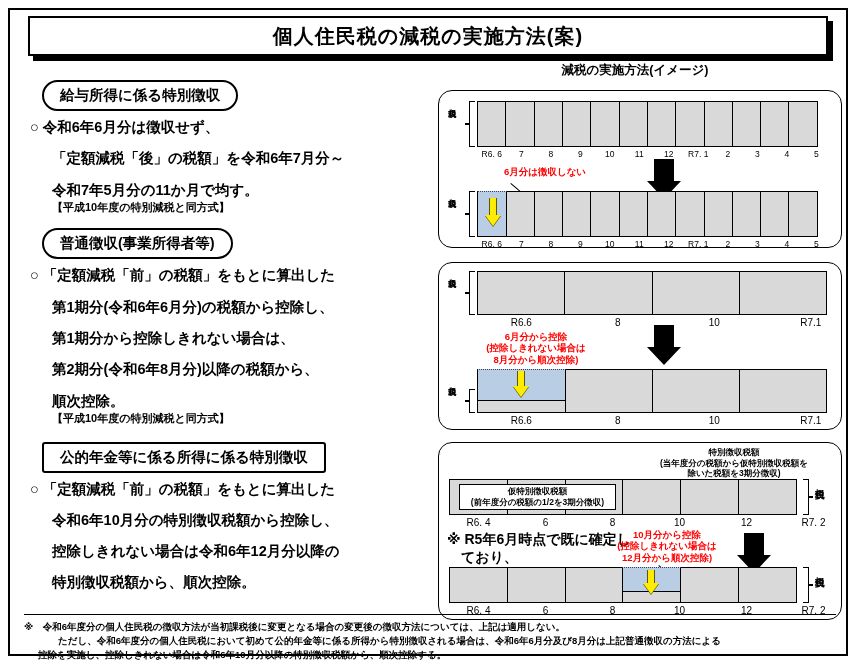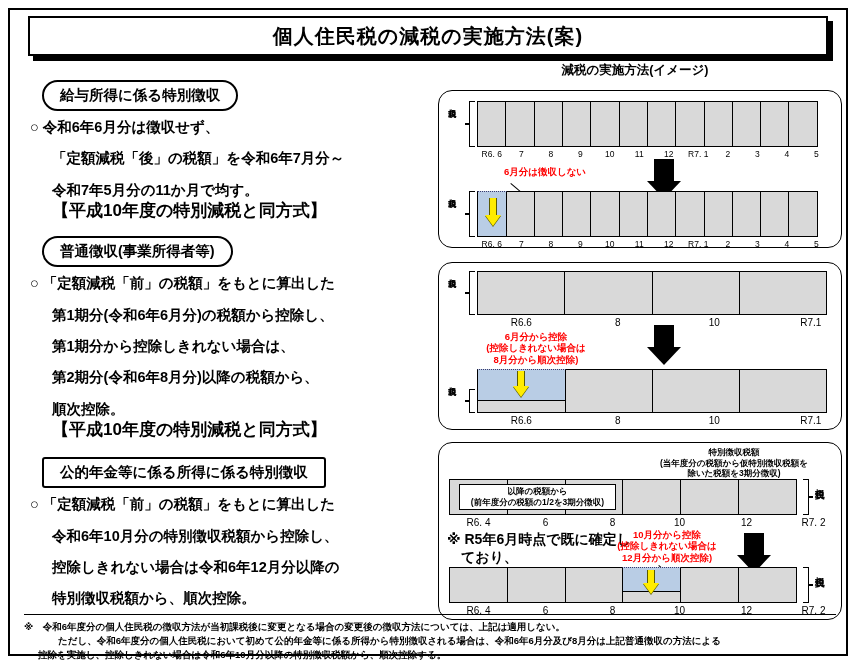--- a/index.html
+++ b/index.html
@@ -34,21 +34,21 @@
   .pill{
     display:inline-block;border:2px solid #000;border-radius:18px;background:#fff;
     padding:4px 16px;font-size:14.5px;font-weight:bold;margin-left:18px;
     box-sizing:border-box;
   }
   .pill.sq{border-radius:3px;}
   .body-text{font-size:14.5px;line-height:1.33;margin:7px 0 0 6px;font-weight:bold;}
   .body-text .marker{font-weight:normal;}
   .body-text .indent{display:block;padding-left:22px;margin-top:12px;}
   .body-text .first{display:block;padding-left:0;}
-  .bracket{display:block;padding-left:22px;font-size:17px;}
+  .bracket{display:block;padding-left:22px;font-size:11px;}
   .note-small{font-size:10px;line-height:1.3;margin:5px 0 0 8px;
     font-family:"Liberation Serif","DejaVu Serif",serif;}
   .note-small .hang{display:block;padding-left:28px;text-indent:-28px;}
   .note-small .hang2{display:block;padding-left:28px;}
 
   
   .dframe{position:absolute;border:1.5px solid #000;border-radius:14px;background:#fff;box-sizing:border-box;}
   .d1{left:428px;top:80px;width:404px;height:158px;}
   .d2{left:428px;top:252px;width:404px;height:168px;}
   .d3{left:428px;top:432px;width:404px;height:178px;}
@@ -307,21 +307,21 @@
 
     <div class="row" style="left:10px;top:36px;">
       <div class="cell" style="width:59px;height:36px;"></div>
       <div class="cell" style="width:59px;height:36px;"></div>
       <div class="cell" style="width:59px;height:36px;"></div>
       <div class="cell" style="width:59px;height:36px;"></div>
       <div class="cell" style="width:59px;height:36px;"></div>
       <div class="cell" style="width:59px;height:36px;"></div>
     </div>
     <div class="innerbox" style="left:20px;top:41px;width:157px;height:26px;">
-      <div>以降の税額から</div>
+      <div>仮特別徴収税額</div>
       <div>(前年度分の税額の1/2を3期分徴収)</div>
     </div>
 
     <div class="brk right" style="left:364px;top:36px;width:6px;height:36px;"></div>
     <div class="brk-tick" style="left:369px;top:53px;"></div>
     <div class="vlabel big" style="left:376px;top:38px;height:34px;">税負担</div>
 
     <div class="ticks" style="left:10px;top:74px;">
       <div class="tick" style="width:59px">R6. 4</div>
       <div class="tick" style="width:59px">6</div>

